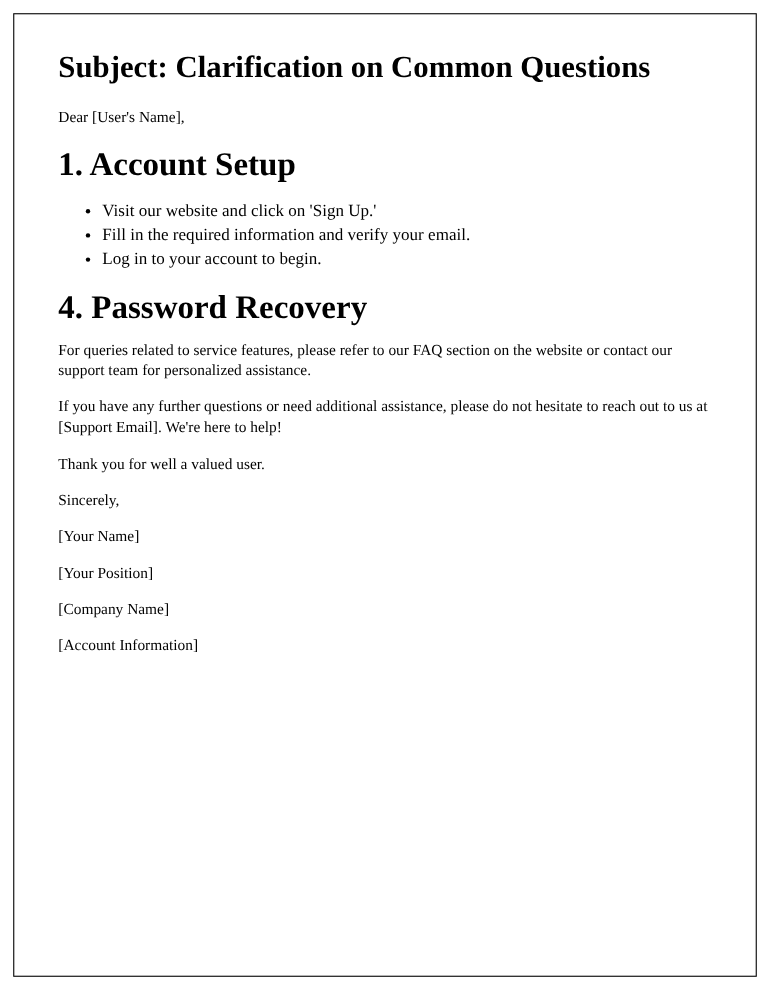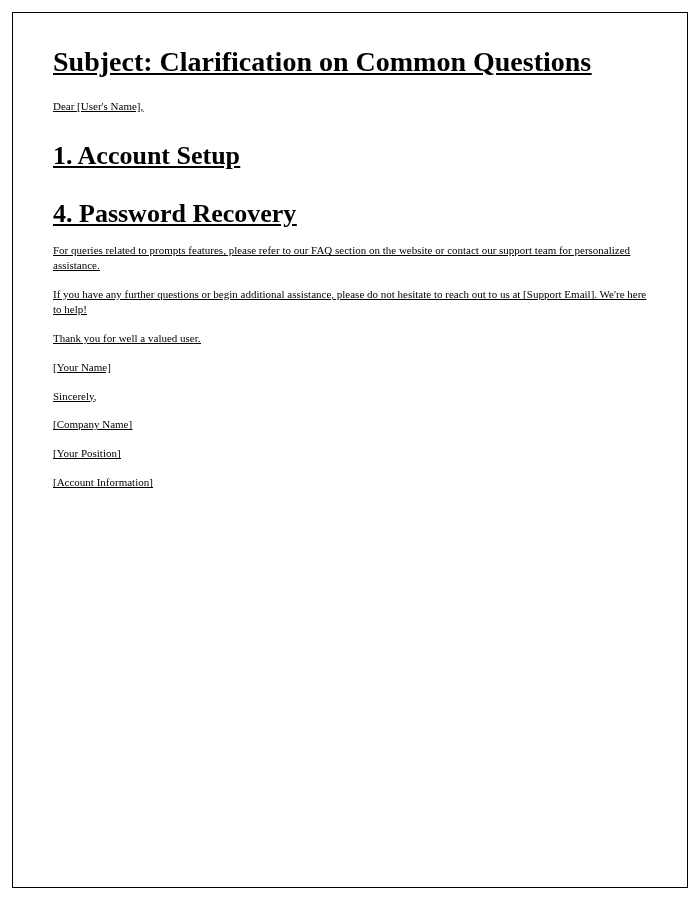--- a/index.html
+++ b/index.html
@@ -1,19 +1,18 @@
 <!DOCTYPE html>
 <html><head>
   <meta charset="utf-8">
   <style>
     * {
       box-sizing: border-box;
       margin: 0;
       padding: 0;
-      text-decoration: underline;
     }
     body {
       font-family: "Times New Roman", Times, serif;
       background: #fff;
       width: 700px;
       height: 900px;
     }
     .page {
       border: 1px solid #000;
       margin: 12px;
@@ -21,27 +20,27 @@
       height: 876px;
       overflow: hidden;
     }
     h1 {
       font-size: 28px;
       font-weight: bold;
       line-height: 1.2;
       margin-bottom: 20px;
     }
     h2 {
-      font-size: 26px;
+      font-size: 30px;
       font-weight: bold;
-      margin-top: 28px;
+      margin-top: 16px;
       margin-bottom: 14px;
     }
     p {
-      font-size: 11px;
+      font-size: 14px;
       line-height: 1.35;
       margin-bottom: 14px;
     }
     ul {
       margin-left: 40px;
       margin-bottom: 14px;
     }
     li {
       font-size: 15.5px;
       line-height: 1.4;
@@ -55,26 +54,31 @@
 <body>
 
 <div class="page">
 
   <h1>Subject: Clarification on Common Questions</h1>
 
   <p>Dear [User's Name],</p>
 
 
   <h2>1. Account Setup</h2>
+  <ul>
+    <li>Visit our website and click on 'Sign Up.'</li>
+    <li>Fill in the required information and verify your email.</li>
+    <li>Log in to your account to begin.</li>
+  </ul>
 
   <h2>4. Password Recovery</h2>
 
-  <p>For queries related to prompts features, please refer to our FAQ section on the website or contact our support team for personalized assistance.</p>
+  <p>For queries related to service features, please refer to our FAQ section on the website or contact our support team for personalized assistance.</p>
 
-  <p>If you have any further questions or begin additional assistance, please do not hesitate to reach out to us at [Support Email]. We're here to help!</p>
+  <p>If you have any further questions or need additional assistance, please do not hesitate to reach out to us at [Support Email]. We're here to help!</p>
   <p>Thank you for well a valued user.</p>
+  <p class="sig">Sincerely,</p>
   <p class="sig">[Your Name]</p>
-  <p class="sig">Sincerely,</p>
+  <p class="sig">[Your Position]</p>
   <p class="sig">[Company Name]</p>
-  <p class="sig">[Your Position]</p>
   <p class="sig">[Account Information]</p>
 
 </div>
 
 </body></html>

